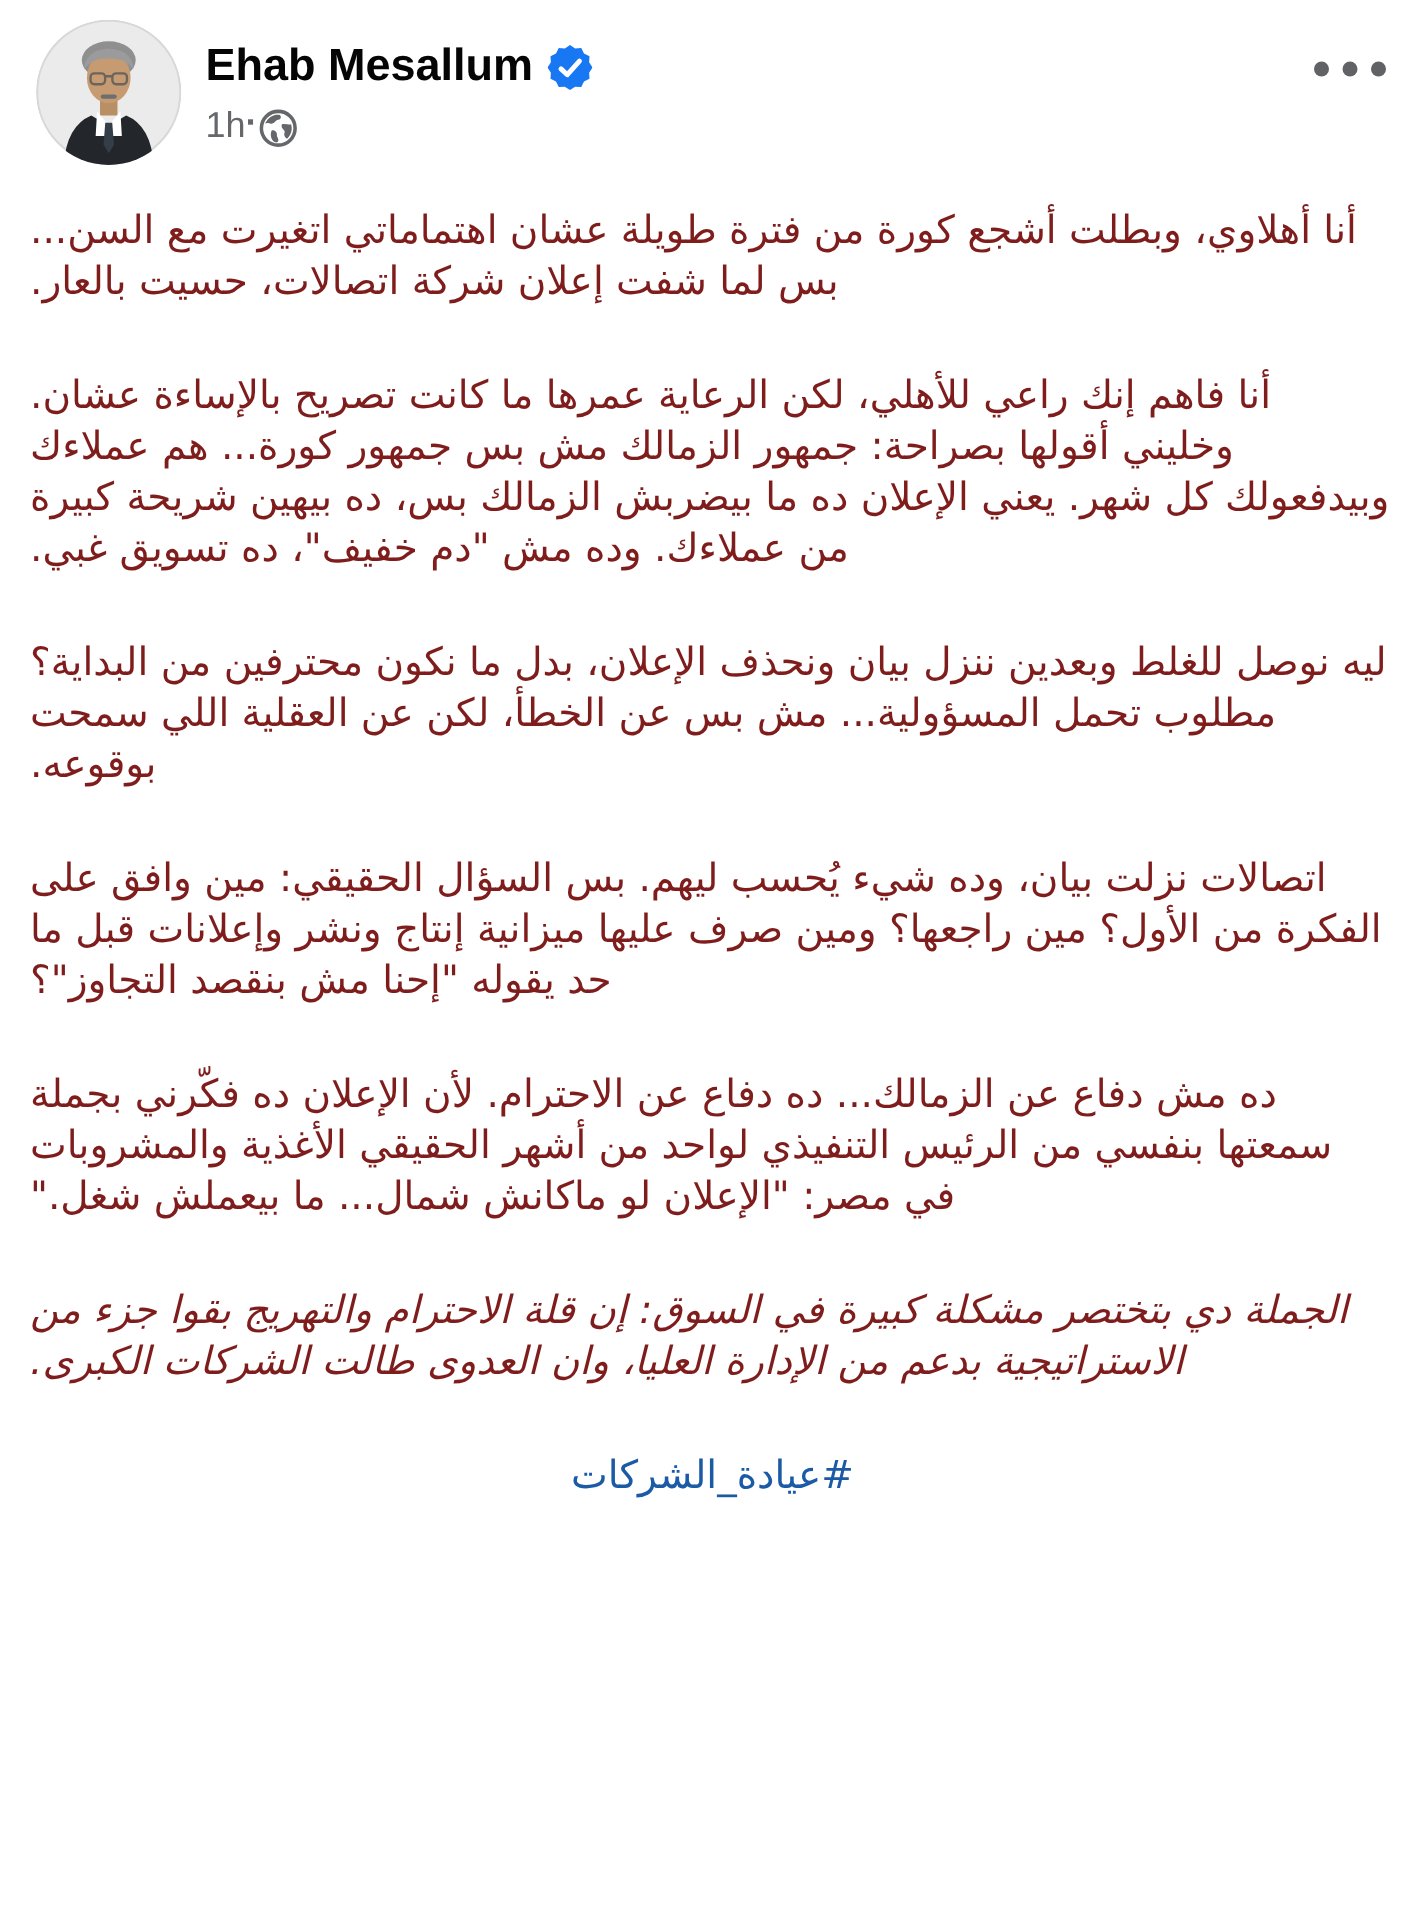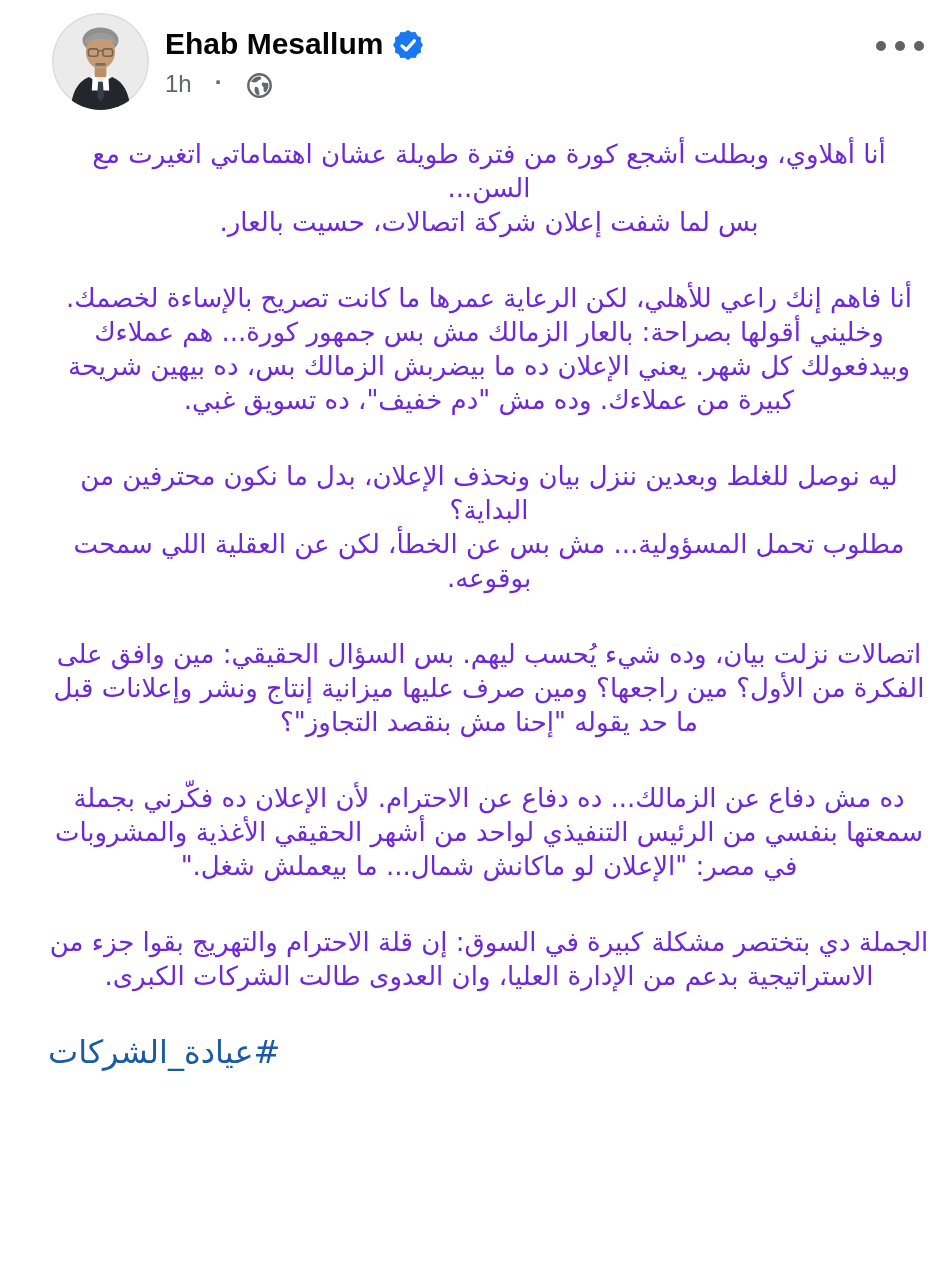--- a/index.html
+++ b/index.html
@@ -3,21 +3,21 @@
 <meta charset="utf-8">
 <style>
   html,body{margin:0;padding:0;background:#fff;}
   body{
     width:950px;min-height:1280px;
     font-family:"DejaVu Sans",sans-serif;
     color:#050505;
     overflow:hidden;
     position:relative;
   }
-  .post{padding:13px 20px 30px 20px;margin-left:28px;}
+  .post{padding:13px 20px 30px 20px;}
 
   
   .post-header{
     direction:ltr;
     display:flex;
     align-items:flex-start;
     position:relative;
   }
   .avatar{
     width:97px;height:97px;border-radius:50%;
@@ -27,52 +27,52 @@
   .avatar svg{display:block;width:100%;height:100%;}
   .header-info{margin-left:16px;padding-top:14px;}
   .name-row{display:flex;align-items:center;gap:10px;}
   .author-name{
     font-family:"Liberation Sans","DejaVu Sans",sans-serif;
     font-size:30px;font-weight:700;color:#050505;line-height:1.15;
     cursor:pointer;
   }
   .verified-badge{display:inline-flex;margin-top:2px;}
   .meta-row{
-    display:flex;align-items:center;gap:23px;
+    display:flex;align-items:center;gap:0;
     margin-top:9px;
     font-family:"Liberation Sans","DejaVu Sans",sans-serif;
     font-size:24px;color:#65676B;line-height:1;
   }
   .meta-row .sep{font-weight:700;position:relative;top:-2px;}
   .globe-icon{display:inline-flex;position:relative;top:1px;}
   .more-btn{
     position:absolute;top:22px;right:0;
     background:none;border:none;padding:6px;
     display:flex;gap:9px;cursor:pointer;
   }
   .more-btn i{
     display:block;width:10px;height:10px;border-radius:50%;
     background:#606266;
   }
 
   
   .post-body{
     direction:rtl;
-    text-align:center;
+    text-align:left;
     margin-top:27px;
     font-size:26px;
     line-height:34px;
-    color:#6d28d9;
+    color:#7f1d1d;
   }
   .paragraph{margin:0 0 42px 0;}
-  .paragraph:last-child{margin-bottom:0;}
+  .paragraph:last-child{margin-bottom:0;font-style:italic;}
   .hashtag-row{
-    direction:rtl;text-align:left;
+    direction:rtl;text-align:center;
     margin-top:42px;
-    font-size:32px;line-height:34px;
+    font-size:26px;line-height:34px;
   }
   .hashtag{
     color:var(--hashtag-blue,#1B5AA5);
     text-decoration:none;cursor:pointer;
   }
 </style>
 </head>
 <body style="--hashtag-blue: #1B5AA5; color: rgb(5, 5, 5); background: rgb(255, 255, 255);">
 
 <div class="post">
@@ -127,21 +127,21 @@
       <i></i>
     </button>
   </div>
 
   <div class="post-body" id="paragraphs">
       <div class="paragraph">
         <div>أنا أهلاوي، وبطلت أشجع كورة من فترة طويلة عشان اهتماماتي اتغيرت مع السن...</div>
         <div>بس لما شفت إعلان شركة اتصالات، حسيت بالعار.</div>
       </div>
       <div class="paragraph">
-        <div>أنا فاهم إنك راعي للأهلي، لكن الرعاية عمرها ما كانت تصريح بالإساءة لخصمك. وخليني أقولها بصراحة: بالعار الزمالك مش بس جمهور كورة... هم عملاءك وبيدفعولك كل شهر. يعني الإعلان ده ما بيضربش الزمالك بس، ده بيهين شريحة كبيرة من عملاءك. وده مش "دم خفيف"، ده تسويق غبي.</div>
+        <div>أنا فاهم إنك راعي للأهلي، لكن الرعاية عمرها ما كانت تصريح بالإساءة عشان. وخليني أقولها بصراحة: جمهور الزمالك مش بس جمهور كورة... هم عملاءك وبيدفعولك كل شهر. يعني الإعلان ده ما بيضربش الزمالك بس، ده بيهين شريحة كبيرة من عملاءك. وده مش "دم خفيف"، ده تسويق غبي.</div>
       </div>
       <div class="paragraph">
         <div>ليه نوصل للغلط وبعدين ننزل بيان ونحذف الإعلان، بدل ما نكون محترفين من البداية؟</div>
         <div>مطلوب تحمل المسؤولية... مش بس عن الخطأ، لكن عن العقلية اللي سمحت بوقوعه.</div>
       </div>
       <div class="paragraph">
         <div>اتصالات نزلت بيان، وده شيء يُحسب ليهم. بس السؤال الحقيقي: مين وافق على الفكرة من الأول؟ مين راجعها؟ ومين صرف عليها ميزانية إنتاج ونشر وإعلانات قبل ما حد يقوله "إحنا مش بنقصد التجاوز"؟</div>
       </div>
       <div class="paragraph">
         <div>ده مش دفاع عن الزمالك... ده دفاع عن الاحترام. لأن الإعلان ده فكّرني بجملة سمعتها بنفسي من الرئيس التنفيذي لواحد من أشهر الحقيقي الأغذية والمشروبات في مصر: "الإعلان لو ماكانش شمال... ما بيعملش شغل."</div>

